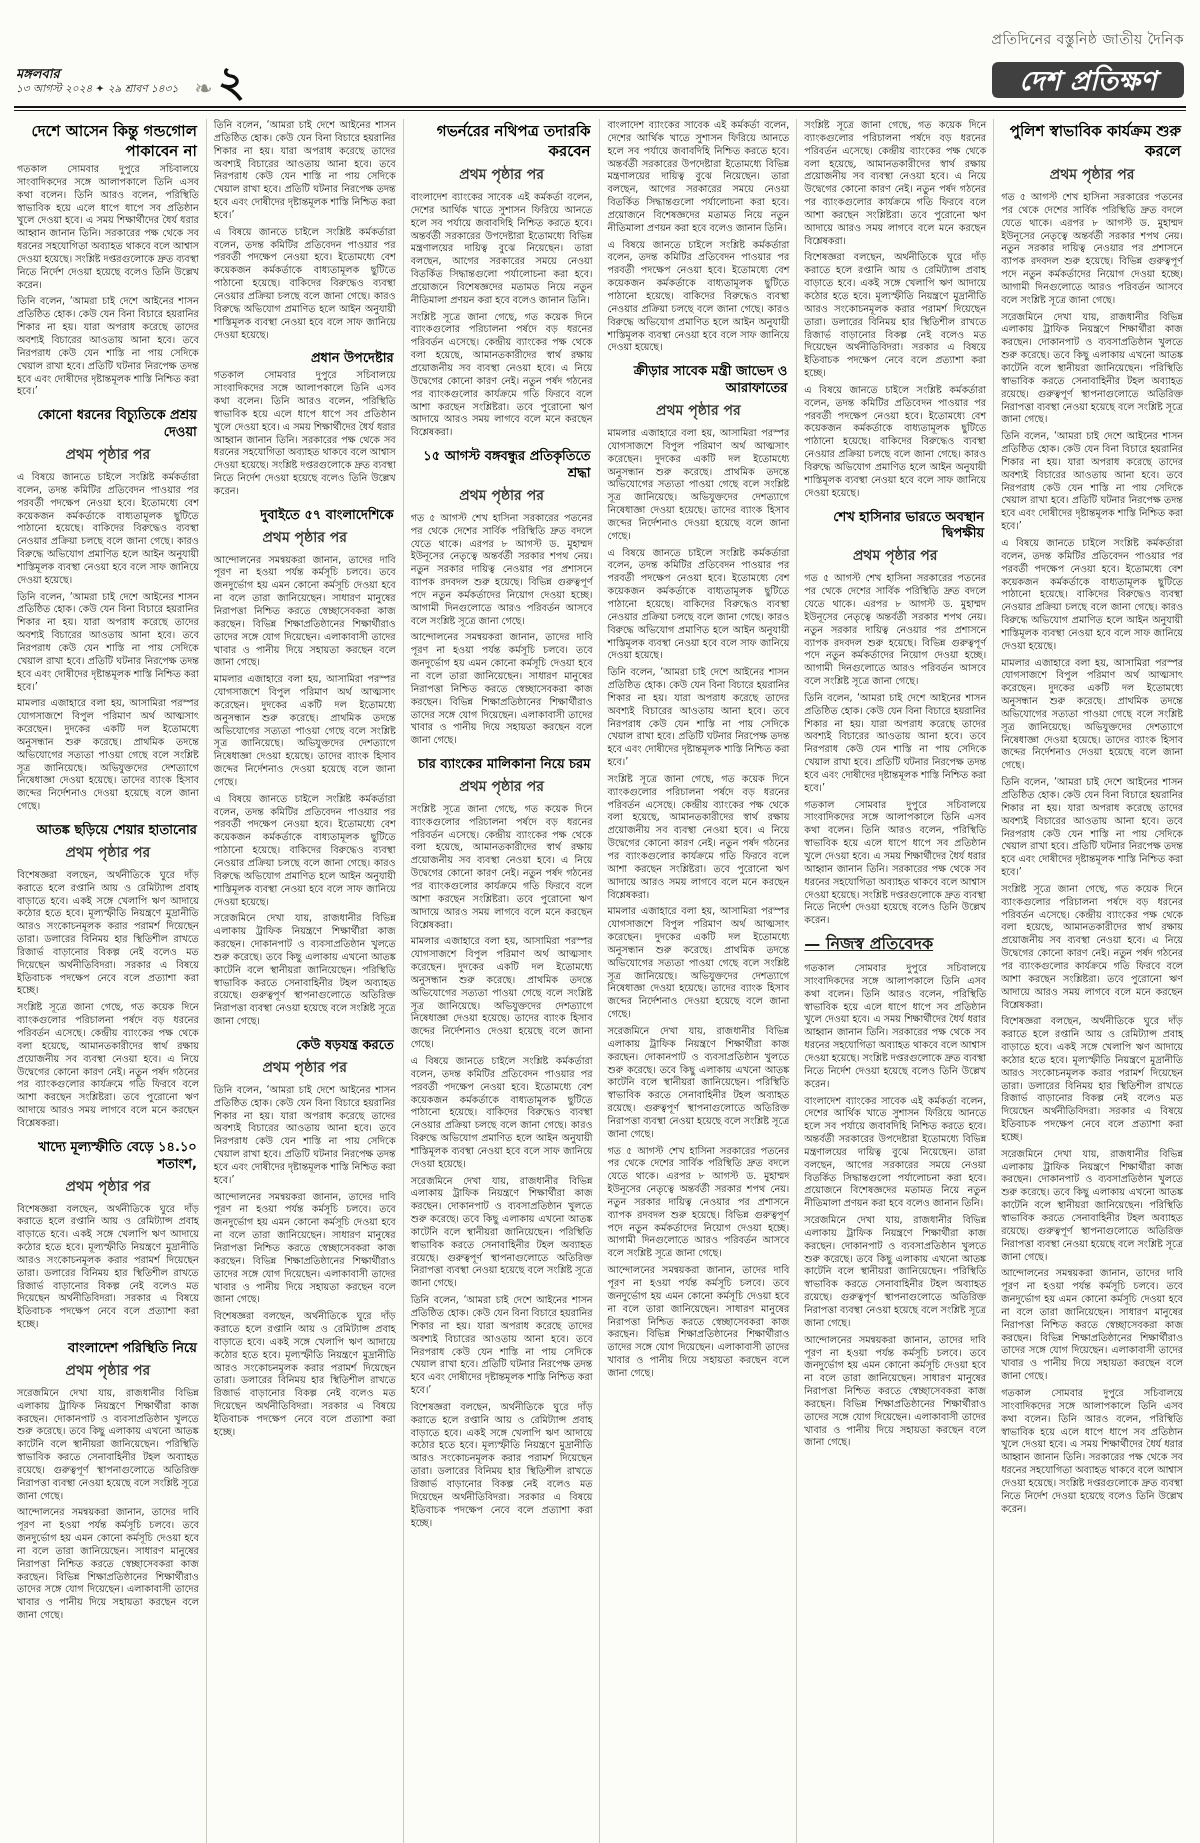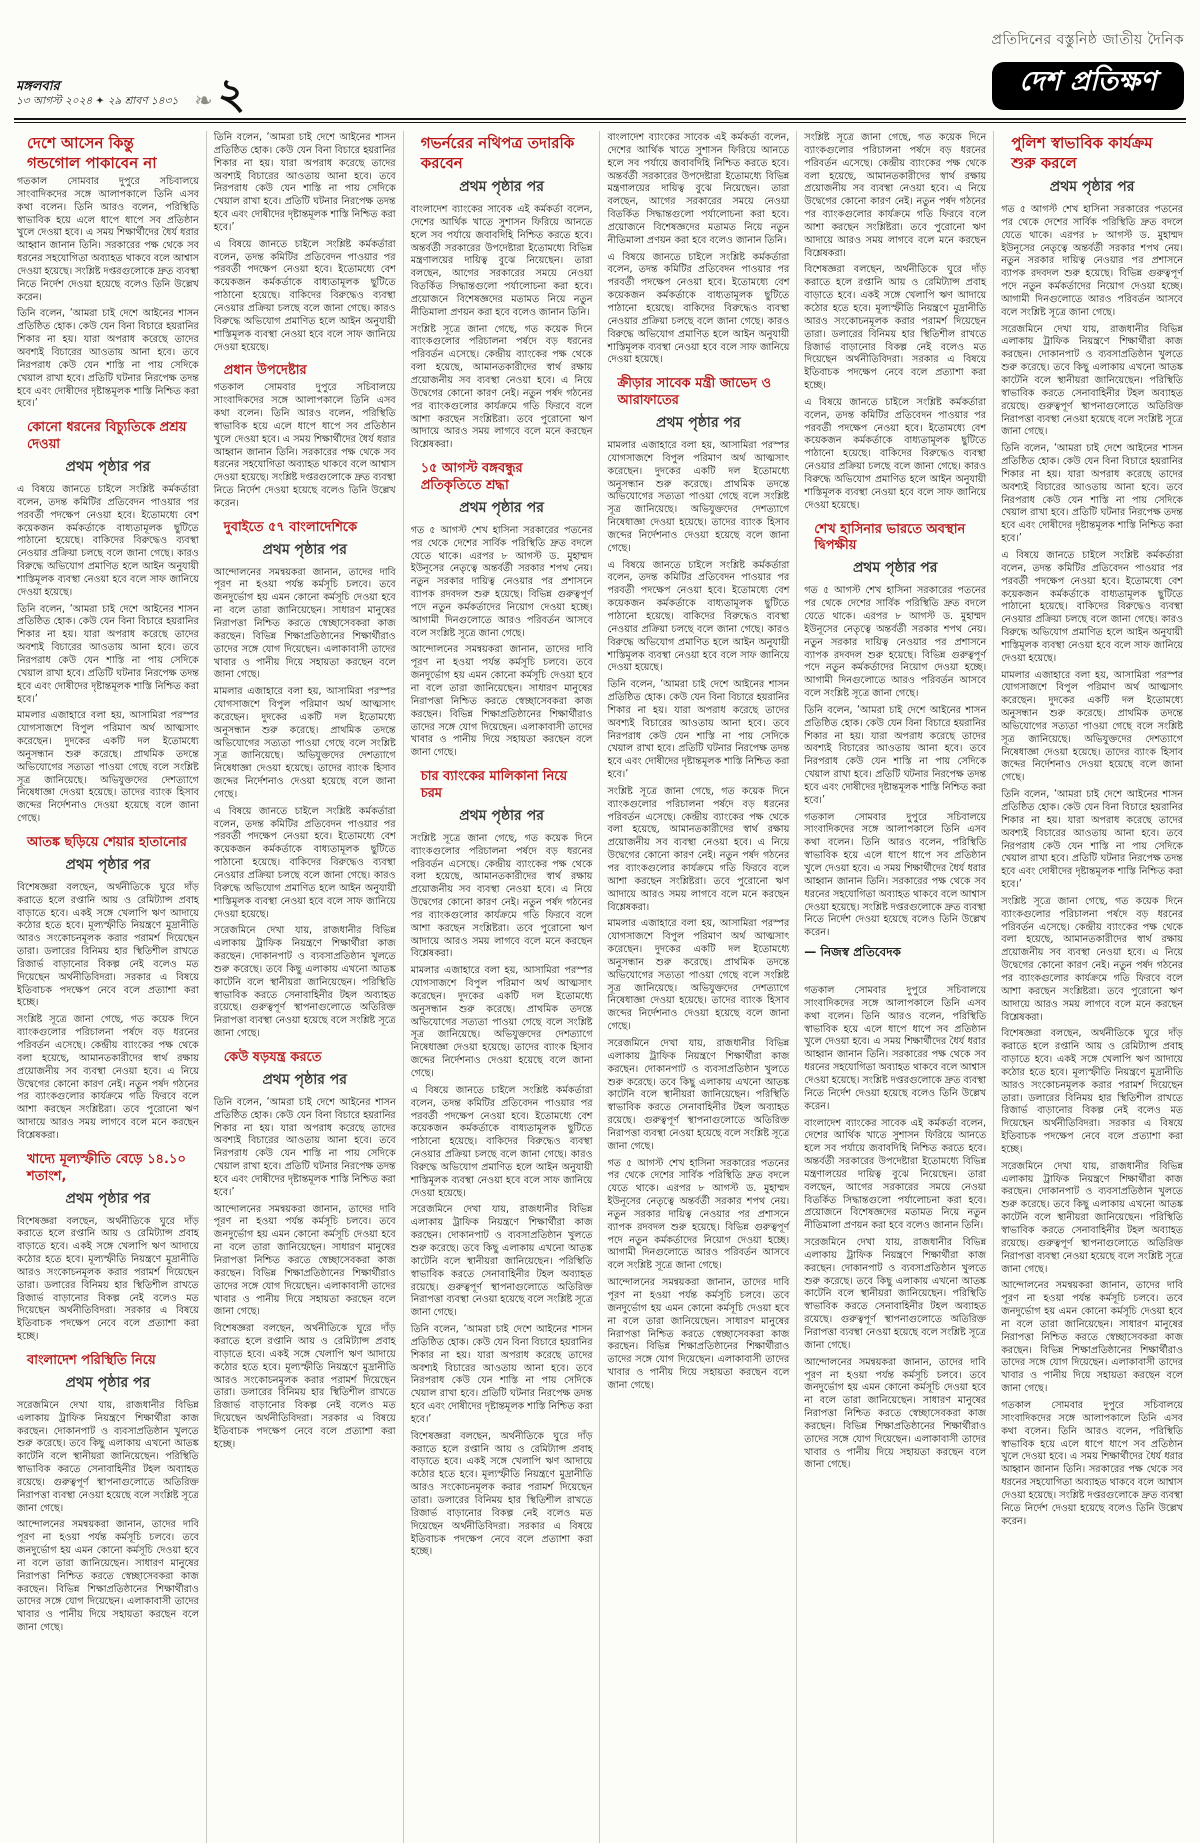--- a/index.html
+++ b/index.html
@@ -12,33 +12,33 @@
   .header{display:flex;align-items:flex-end;gap:16px;padding:28px 16px 4px 16px;}
   .dateblock{line-height:1.3;padding-bottom:4px;font-style:italic;}
   .weekday{font-weight:bold;font-size:13px;color:#101010;}
   .dateline{font-size:10.5px;color:#2a2a2a;text-align:center;}
   .pageno{display:flex;align-items:flex-end;gap:5px;padding-bottom:0;}
   .flourish{color:#8d8d83;font-size:22px;line-height:1;}
   .pagenum{font-size:42px;font-weight:bold;line-height:.85;color:#101010;}
   .sectitle{font-size:30px;font-weight:bold;color:#0d0d0d;letter-spacing:.5px;margin-left:8px;padding-bottom:2px;}
   .mast{margin-left:auto;text-align:center;padding-bottom:2px;}
   .tagline{font-size:14px;color:#555;margin-bottom:10px;letter-spacing:.4px;}
-  .mastbox{background:#000000;color:#ffffff;font-weight:bold;font-style:italic;
-           font-size:27px;padding:3px 20px 14px;border-radius:12px;line-height:1.15;}
+  .mastbox{background:#404040;color:#ffffff;font-weight:bold;font-style:italic;
+           font-size:27px;padding:3px 20px 2px;border-radius:6px;line-height:1.15;}
   .rule-thick{margin:2px 14px 0;border-top:2.5px solid #151515;}
   .rule-thin{margin:2px 14px 4px;border-top:1px solid #151515;}
   
   .cols{display:flex;align-items:stretch;padding:4px 10px 0;height:1748px;overflow:hidden;}
   .col{flex:1 1 0;min-width:0;padding:0 7px;border-left:1px solid #c8c8bf;overflow:hidden;}
   .col:first-child{border-left:none;}
-  .headline{font-weight:bold;font-size:13px;line-height:1.3;text-align:left;
-            margin:9px 10px 2px;color:#b91c1c;}
+  .headline{font-weight:bold;font-size:13px;line-height:1.3;text-align:right;
+            margin:9px 2px 2px;color:#000000;}
   .headline.lg{font-size:15px;margin-top:3px;}
   .continued{font-size:14px;font-weight:bold;text-align:center;color:#383838;margin:0 0 4px;}
-  .byline{font-size:12px;font-weight:bold;color:#222;margin:2px 0 21px;}
+  .byline{font-size:16px;font-weight:bold;color:#222;margin:2px 0 4px;text-decoration:underline;}
   .para{font-size:9.6px;line-height:1.34;text-align:justify;margin:0 0 4px;color:#1a1a1a;
         word-break:break-word;}
 </style>
 </head>
 <body>
 
 <div class="sheet">
 
   <div class="header">
     <div class="dateblock">

